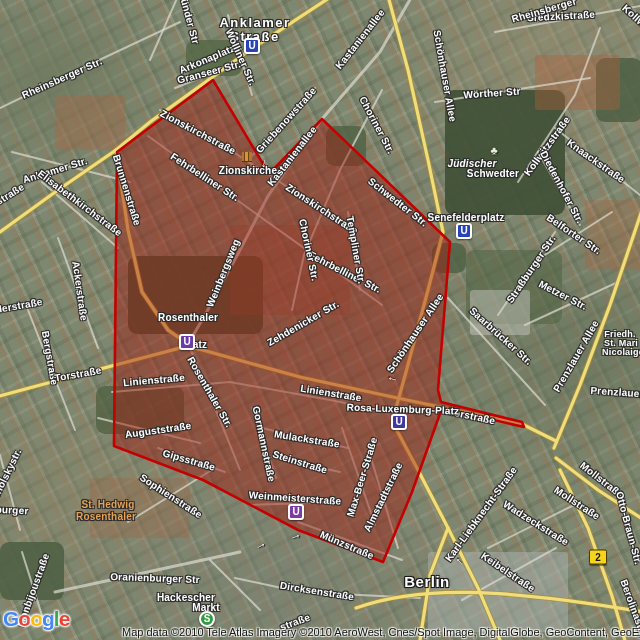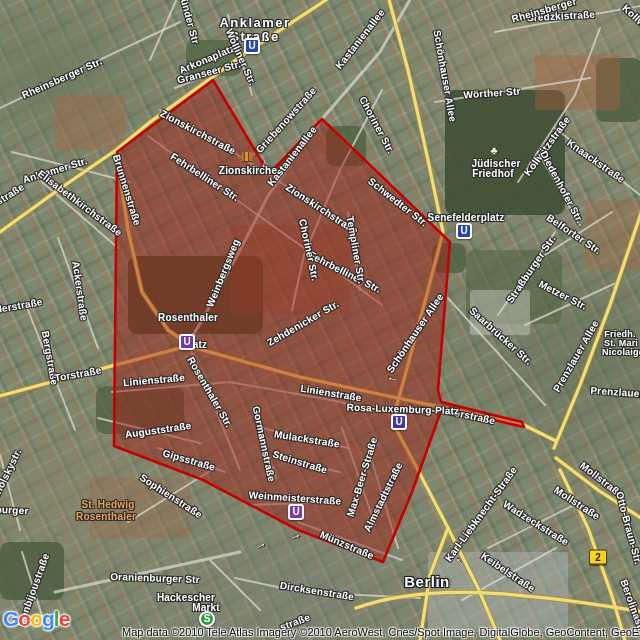--- a/index.html
+++ b/index.html
@@ -177,22 +177,22 @@
       <span class="lbl " style="left: 292px; top: 156px; transform: translate(-50%, -50%) rotate(-52deg);">Kastanienallee</span>
       <span class="lbl " style="left: 561px; top: 16px; transform: translate(-50%, -50%) rotate(-3deg);">Sredzkistraße</span>
       <span class="lbl " style="left: 544px; top: 10px; transform: translate(-50%, -50%) rotate(-16deg);">Rheinsberger</span>
       <span class="lbl " style="left: 445px; top: 76px; transform: translate(-50%, -50%) rotate(80deg);">Schönhauser Allee</span>
       <span class="lbl " style="left: 377px; top: 125px; transform: translate(-50%, -50%) rotate(62deg);">Choriner Str.</span>
       <span class="lbl " style="left: 492px; top: 93px; transform: translate(-50%, -50%) rotate(-4deg);">Wörther Str</span>
       <span class="lbl " style="left: 547px; top: 146px; transform: translate(-50%, -50%) rotate(-54deg);">Kollwitzstraße</span>
       <span class="lbl " style="left: 650px; top: 30px; transform: translate(-50%, -50%) rotate(42deg);">Kollwitzstraße</span>
       <span class="lbl " style="left: 596px; top: 161px; transform: translate(-50%, -50%) rotate(35deg);">Knaackstraße</span>
       <span class="lbl " style="left: 562px; top: 187px; transform: translate(-50%, -50%) rotate(62deg);">Diedenhofer Str.</span>
-      <span class="lbl " style="left: 496px; top: 163px; transform: translate(-50%, -50%) rotate(0deg);">Jüdischer</span>
-      <span class="lbl " style="left: 493px; top: 173px; transform: translate(-50%, -50%) rotate(0deg);">Friedhof</span>
+      <span class="lbl " style="left: 472px; top: 163px; transform: translate(-50%, -50%) rotate(0deg); font-style: italic;">Jüdischer</span>
+      <span class="lbl " style="left: 493px; top: 173px; transform: translate(-50%, -50%) rotate(0deg);">Schwedter</span>
       <span class="lbl " style="left: 198px; top: 132px; transform: translate(-50%, -50%) rotate(28deg);">Zionskirchstraße</span>
       <span class="lbl " style="left: 322px; top: 209px; transform: translate(-50%, -50%) rotate(33deg);">Zionskirchstraße</span>
       <span class="lbl " style="left: 205px; top: 177px; transform: translate(-50%, -50%) rotate(33deg);">Fehrbelliner Str.</span>
       <span class="lbl " style="left: 345px; top: 272px; transform: translate(-50%, -50%) rotate(27deg);">Fehrbelliner Str.</span>
       <span class="lbl " style="left: 398px; top: 202px; transform: translate(-50%, -50%) rotate(38deg);">Schwedter Str.</span>
       <span class="lbl " style="left: 356px; top: 250px; transform: translate(-50%, -50%) rotate(80deg);">Templiner Str.</span>
       <span class="lbl " style="left: 309px; top: 250px; transform: translate(-50%, -50%) rotate(78deg);">Choriner Str.</span>
       <span class="lbl " style="left: 248px; top: 170px; transform: translate(-50%, -50%) rotate(0deg);">Zionskirche</span>
       <span class="lbl " style="left: 127px; top: 190px; transform: translate(-50%, -50%) rotate(73deg);">Brunnenstraße</span>
       <span class="lbl " style="left: 55px; top: 170px; transform: translate(-50%, -50%) rotate(-17deg);">Anklamer Str.</span>

